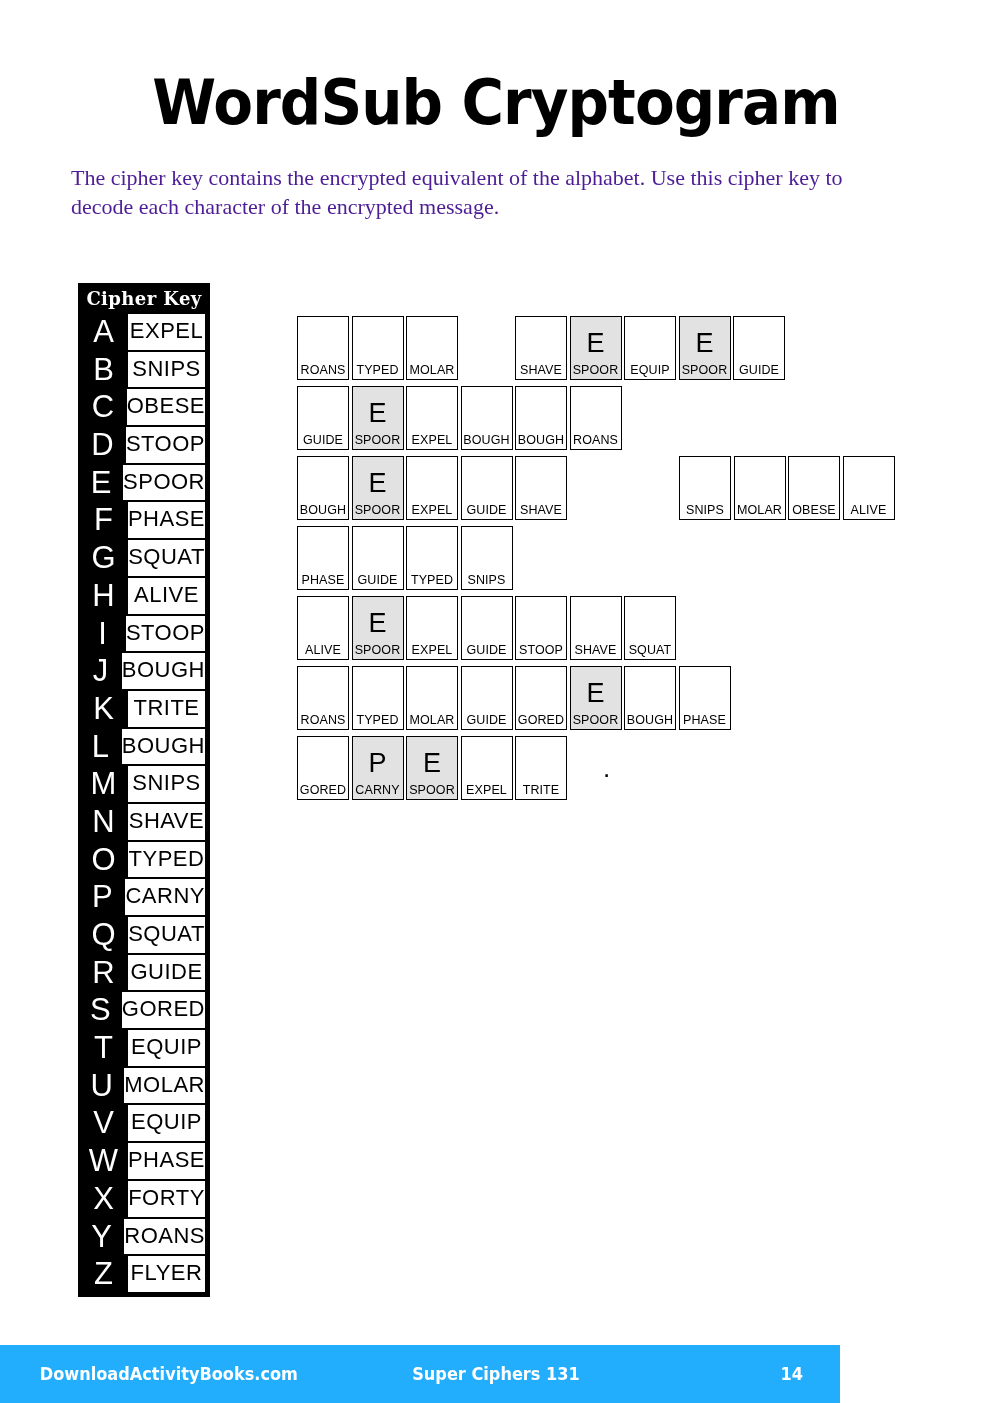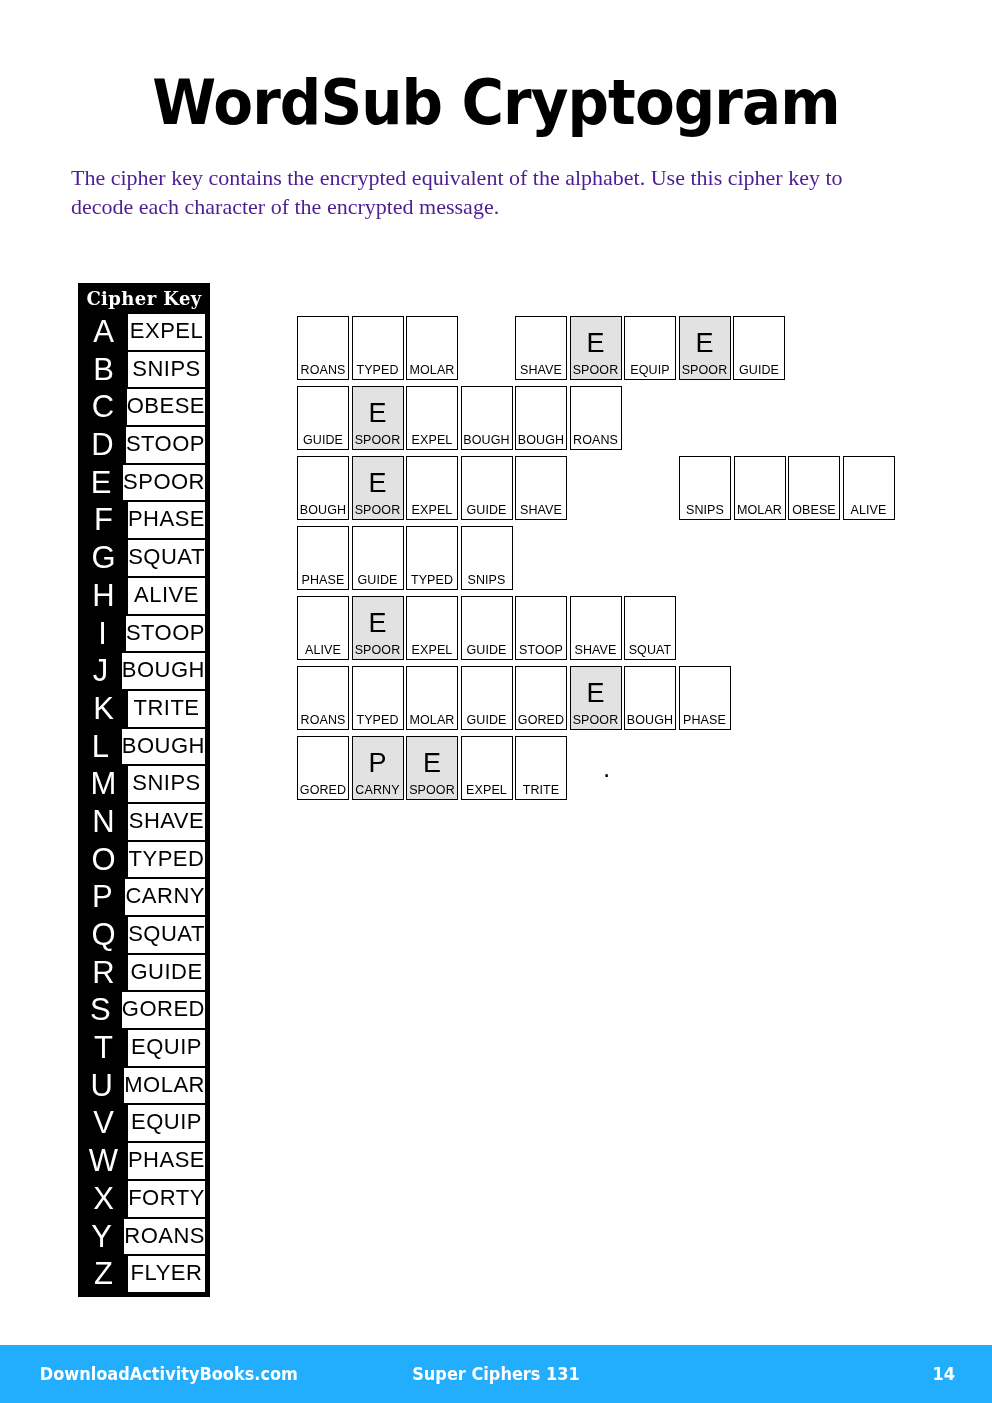--- a/index.html
+++ b/index.html
@@ -152,21 +152,21 @@
     font-size: 26px;
     color: #000;
     margin-left: 22px;
   }
 
   
   .footer {
     position: absolute;
     left: 0;
     bottom: 0;
-    width: 992px;
+    width: 840px;
     height: 58px;
     background: #22aefd;
     color: #fff;
     display: flex;
     align-items: center;
     font-family: "DejaVu Sans", sans-serif;
     font-weight: bold;
     font-size: 17px;
   }
   .footer-left   { position: absolute; left: 33px; transform: scaleX(0.95); }

